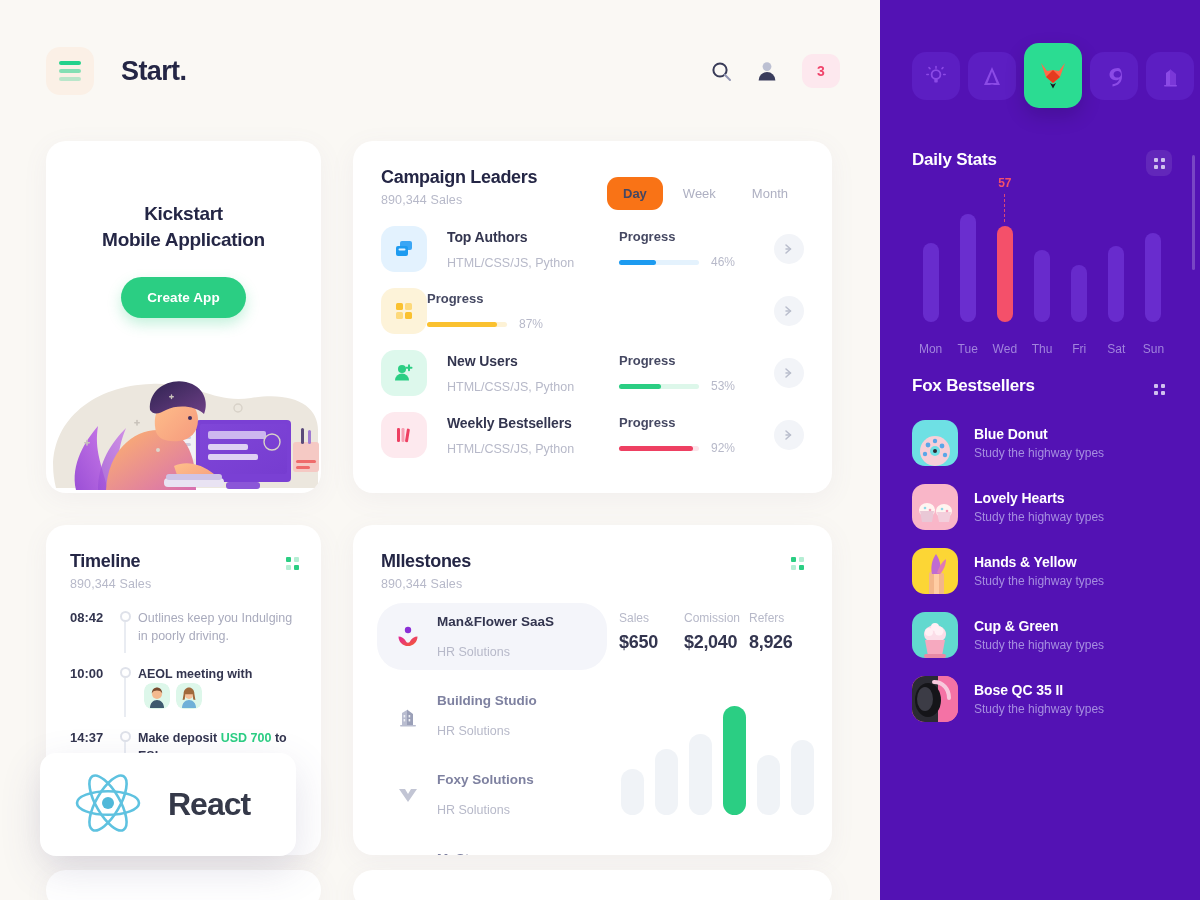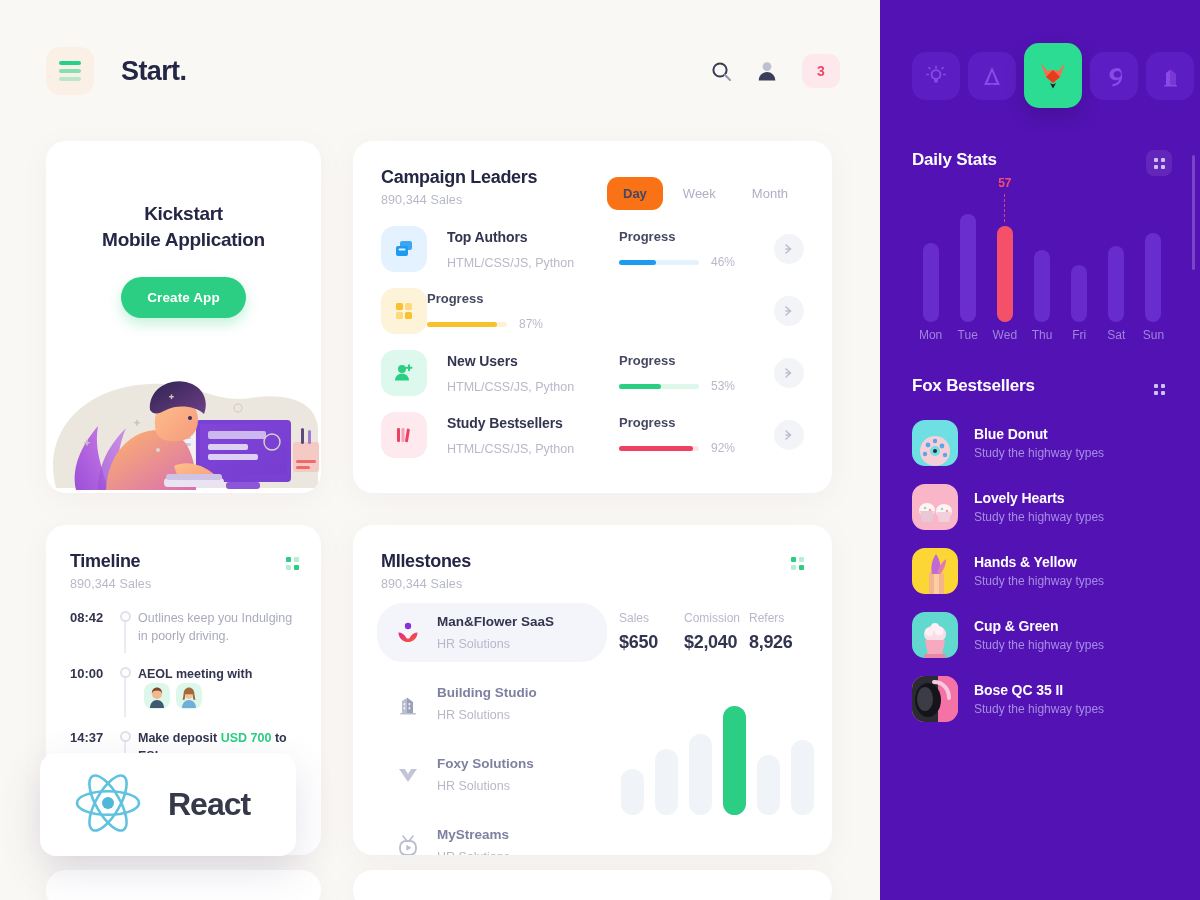--- a/index.html
+++ b/index.html
@@ -153,21 +153,21 @@
   .ms-list { width: 230px; flex: none; }
   .ms-row {
     display: flex; align-items: center; padding: 11px 14px 11px 16px;
     border-radius: 26px; margin-bottom: 12px;
   }
   .ms-row.active { background: #f4f5fa; }
   .ms-icon { width: 30px; flex: none; display: flex; align-items: center; justify-content: center; }
   .ms-labels { margin-left: 14px; }
   .ms-name { font-size: 13.5px; font-weight: bold; color: #33354f; }
   .ms-name.muted { color: #7e81a0; }
-  .ms-sub { font-size: 12.5px; color: #b7b9c9; margin-top: 8px; }
+  .ms-sub { font-size: 12.5px; color: #b7b9c9; margin-top: 16px; }
   .ms-right { flex: 1; padding-left: 12px; }
   .ms-stats { display: flex; padding-top: 8px; }
   .ms-stat { flex: 1; }
   .ms-stat-label { font-size: 12px; color: #b7b9c9; }
   .ms-stat-value { font-size: 18px; font-weight: bold; color: #33354f; margin-top: 7px; letter-spacing: -.3px; }
   .ms-chart { display: flex; align-items: flex-end; gap: 11px; height: 130px; margin-top: 32px; padding-left: 2px; }
   .ms-bar { width: 23px; border-radius: 12px; background: #f0f3f7; }
   .ms-bar.hl { background: #2bce83; }
 
   
@@ -217,21 +217,21 @@
   
   .ds-chart { margin-top: 16px; position: relative; height: 150px; }
   .ds-bars { display: flex; align-items: flex-end; gap: 0; height: 130px; }
   .ds-col { flex: 1; display: flex; flex-direction: column; align-items: center; justify-content: flex-end; height: 130px; position: relative; }
   .ds-bar { width: 16px; border-radius: 9px; background: #6b2fd0; }
   .ds-bar.hl { background: #f4506a; }
   .ds-val {
     position: absolute; font-size: 12px; font-weight: bold; color: #f4506a;
   }
   .ds-dash { position: absolute; width: 0; border-left: 1.5px dashed #f4506a; opacity: .85; }
-  .ds-labels { display: flex; margin-top: 6px; }
+  .ds-labels { display: flex; margin-top: 20px; }
   .ds-label { flex: 1; text-align: center; font-size: 12px; color: #a184dd; }
 
   
   .bs-list { margin-top: 18px; }
   .bs-row { display: flex; align-items: center; margin-bottom: 18px; cursor: pointer; }
   .bs-thumb { width: 46px; height: 46px; border-radius: 13px; flex: none; overflow: hidden; }
   .bs-info { margin-left: 16px; }
   .bs-name { font-size: 14px; font-weight: bold; color: #fff; letter-spacing: -.1px; }
   .bs-sub { font-size: 12px; color: #a68ee0; margin-top: 4px; }
 
@@ -440,21 +440,21 @@
 
       <div class="camp-row">
         <div class="camp-icon" style="background:#fde9ee">
           <svg width="20" height="20" viewBox="0 0 20 20">
             <rect x="3" y="3" width="3" height="14" rx="1.2" fill="#ee4062"></rect>
             <rect x="7.5" y="3" width="3" height="14" rx="1.2" fill="#f7a0b4"></rect>
             <rect x="12" y="3.6" width="3" height="13.6" rx="1.2" fill="#ee4062" transform="rotate(9 13.5 10)"></rect>
           </svg>
         </div>
         <div class="camp-names">
-          <div class="camp-name">Study Bestsellers</div>
+          <div class="camp-name">Weekly Bestsellers</div>
           <div class="camp-tech">HTML/CSS/JS, Python</div>
         </div>
         <div class="camp-prog">
           <div class="prog-label">Progress</div>
           <div class="prog-line">
             <div class="prog-track" style="background:#fde4ea">
               <div class="prog-fill" style="width:92%;background:#ee4062"></div>
             </div>
             <div class="prog-pct">92%</div>
           </div>

